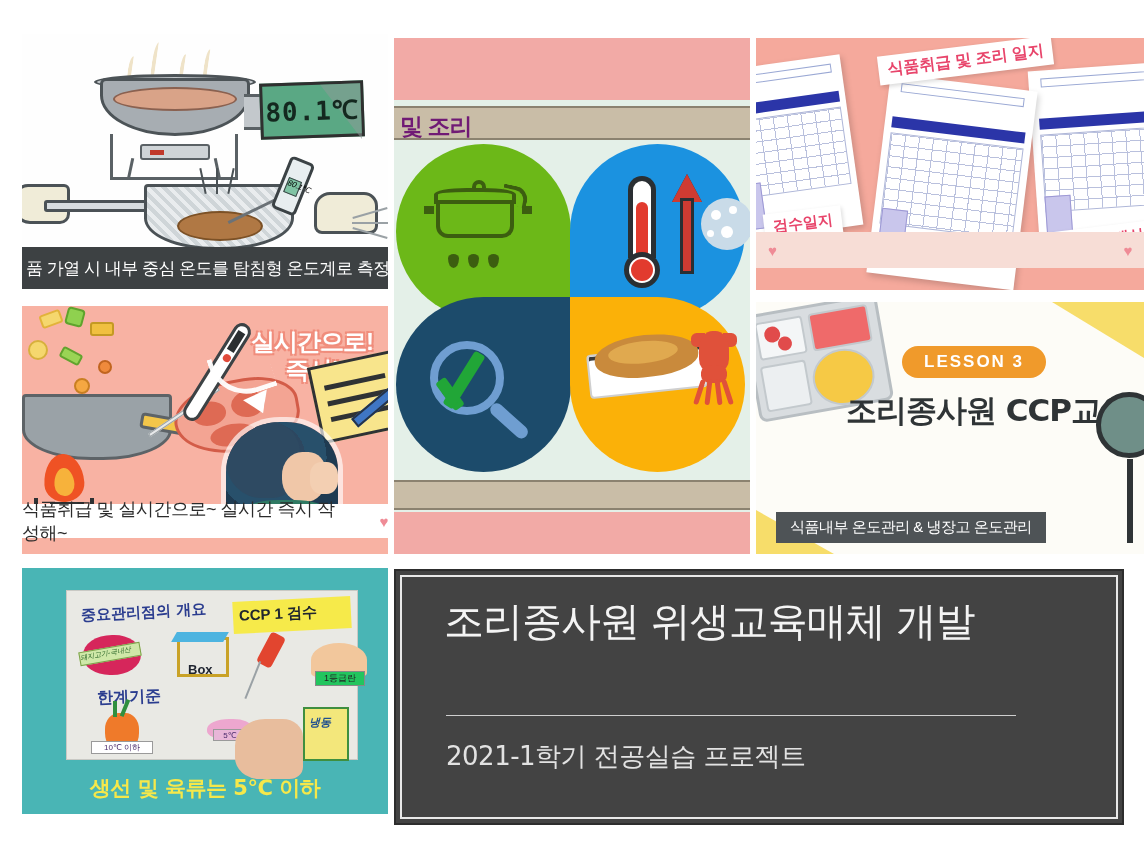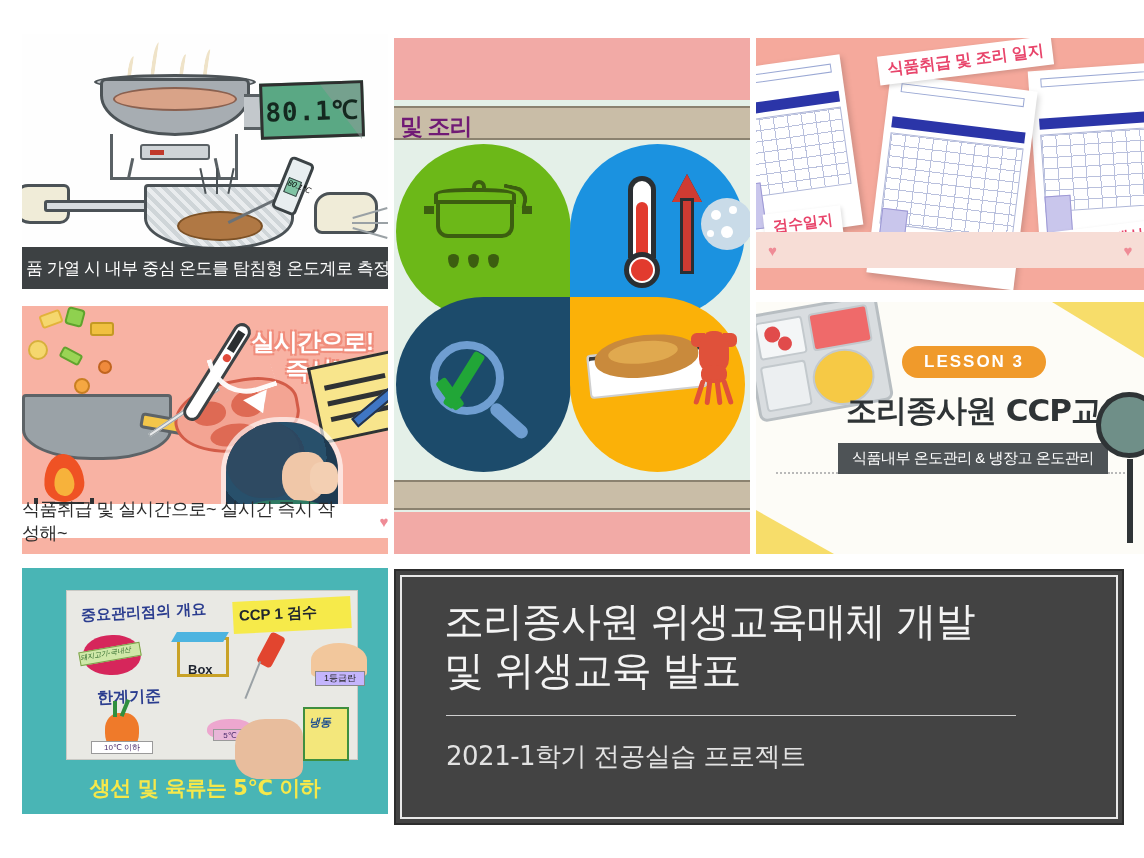--- a/index.html
+++ b/index.html
@@ -185,21 +185,21 @@
   .ccp-tag { position:absolute; left:166px; top:8px; width:118px; height:32px; background:#f6ea4a; transform:rotate(-3deg);}
   .ccp-tag span { position:absolute; left:6px; top:5px; font-size:15px; font-weight:bold; color:#20262e; }
   .meat-circle { position:absolute; left:16px; top:44px; width:58px; height:40px; background:#d6265b; border-radius:50% 46% 50% 46%;}
   .meat-circle i { position:absolute; left:-4px; top:12px; width:62px; height:14px; background:#cfe8a8; border:1px solid #7ba14a; transform:rotate(-10deg); font-size:7px; color:#1f5c1f;}
   .box-draw { position:absolute; left:110px; top:46px; width:52px; height:40px; border:3px solid #c9a227;}
   .box-draw i { position:absolute; left:-6px; top:-8px; width:52px; height:10px; background:#4db4e0; transform:skewX(-30deg);}
   .box-draw b { position:absolute; left:8px; top:22px; font-size:13px; color:#1f2430; font-weight:bold;}
   .probe-draw { position:absolute; left:196px; top:42px; width:16px; height:34px; background:#e2452f; border-radius:4px; transform:rotate(28deg);}
   .probe-draw i { position:absolute; left:5px; top:32px; width:2px; height:40px; background:#9aa1a5; transform:rotate(-6deg);}
   .egg-draw { position:absolute; left:244px; top:52px; width:56px; height:34px; background:#f2c79c; border-radius:50% 50% 12% 12%;}
-  .egg-tag { position:absolute; left:248px; top:80px; width:50px; height:15px; background:#c4b5fd; border:1px solid #888; font-size:9px; color:#222; text-align:center;}
+  .egg-tag { position:absolute; left:248px; top:80px; width:50px; height:15px; background:#22c55e; border:1px solid #888; font-size:9px; color:#222; text-align:center;}
   .carrot { position:absolute; left:38px; top:122px; width:34px; height:40px; background:#ef7a2a; border-radius:40% 40% 50% 50%;}
   .carrot i { position:absolute; left:8px; top:-12px; width:4px; height:16px; background:#2f8f3f;}
   .carrot b { position:absolute; left:18px; top:-14px; width:4px; height:18px; background:#2f8f3f; transform:rotate(22deg);}
   .tag-small { position:absolute; background:#ffffff; border:1px solid #9a9a9a; font-size:8px; color:#4a2b6b; text-align:center; }
   .tag-small.s1 { left:24px; top:150px; width:62px; height:13px;}
   .tag-small.s2 { left:146px; top:138px; width:52px; height:12px; background:#e8b6d8;}
   .fish { position:absolute; left:140px; top:128px; width:44px; height:20px; background:#eda7cf; border-radius:50% 40% 50% 40%;}
   .frozen-pack { position:absolute; left:236px; top:116px; width:46px; height:54px; background:#f3e77b; border:2px solid #3f8f3f;}
   .frozen-pack i { position:absolute; left:4px; top:6px; font-size:11px; color:#1f4f8f; font-weight:bold;}
   .hand-photo { position:absolute; left:168px; top:128px; width:68px; height:60px; background:#e8bd9d; border-radius:44% 30% 20% 36%;}
@@ -332,21 +332,21 @@
   .tray .tom2 { position:absolute; left:28px; top:24px; width:14px; height:14px; background:#e14b4b; border-radius:50%;}
   .lesson-badge {
     position:absolute; left:146px; top:44px; background:#f09a2b; color:#ffffff;
     font-weight:bold; font-size:17px; letter-spacing:2px; padding:6px 22px; border-radius:16px;
   }
   .lesson-title {
     position:absolute; left:90px; top:88px; width:300px;
     font-size:31px; font-weight:bold; color:#2f3436; letter-spacing:-1px;
     font-family:"DejaVu Sans", sans-serif;
   }
-  .lesson-sub-wrap { position:absolute; left:20px; right:12px; top:148px; height:24px; display:flex; align-items:flex-end;}
+  .lesson-sub-wrap { position:absolute; left:20px; right:12px; top:148px; height:24px; display:flex; align-items:flex-start;flex-direction:column;}
   .dash-l { flex:0 0 62px; border-top:2px dotted #b9b9b9; height:0;}
   .lesson-sub {
     background:#4e5356; color:#ffffff; font-size:15px; padding:6px 14px; letter-spacing:-.5px;
     white-space:nowrap;
   }
   .dash-r { flex:1; border-top:2px dotted #b9b9b9; height:0;}
   .pan-right { position:absolute; right:-18px; top:90px; width:66px; height:66px; background:#6f8f88; border:5px solid #2f3436; border-radius:50%;}
   .pan-right i { position:absolute; left:26px; top:62px; width:6px; height:84px; background:#2f3436;}
 
   
@@ -635,19 +635,18 @@
     </div>
     <div class="pan-right">
         <i></i>
       </div>
   </div>
 
   <div id="title-panel">
     <div class="inner"></div>
     <div class="title-main">
       <div>조리종사원 위생교육매체 개발</div>
-      <div>및 위생교육 발표</div>
     </div>
     <div class="title-rule"></div>
     <div class="title-sub">2021-1학기 전공실습 프로젝트</div>
   </div>
 
 </div>
 
 </body></html>

